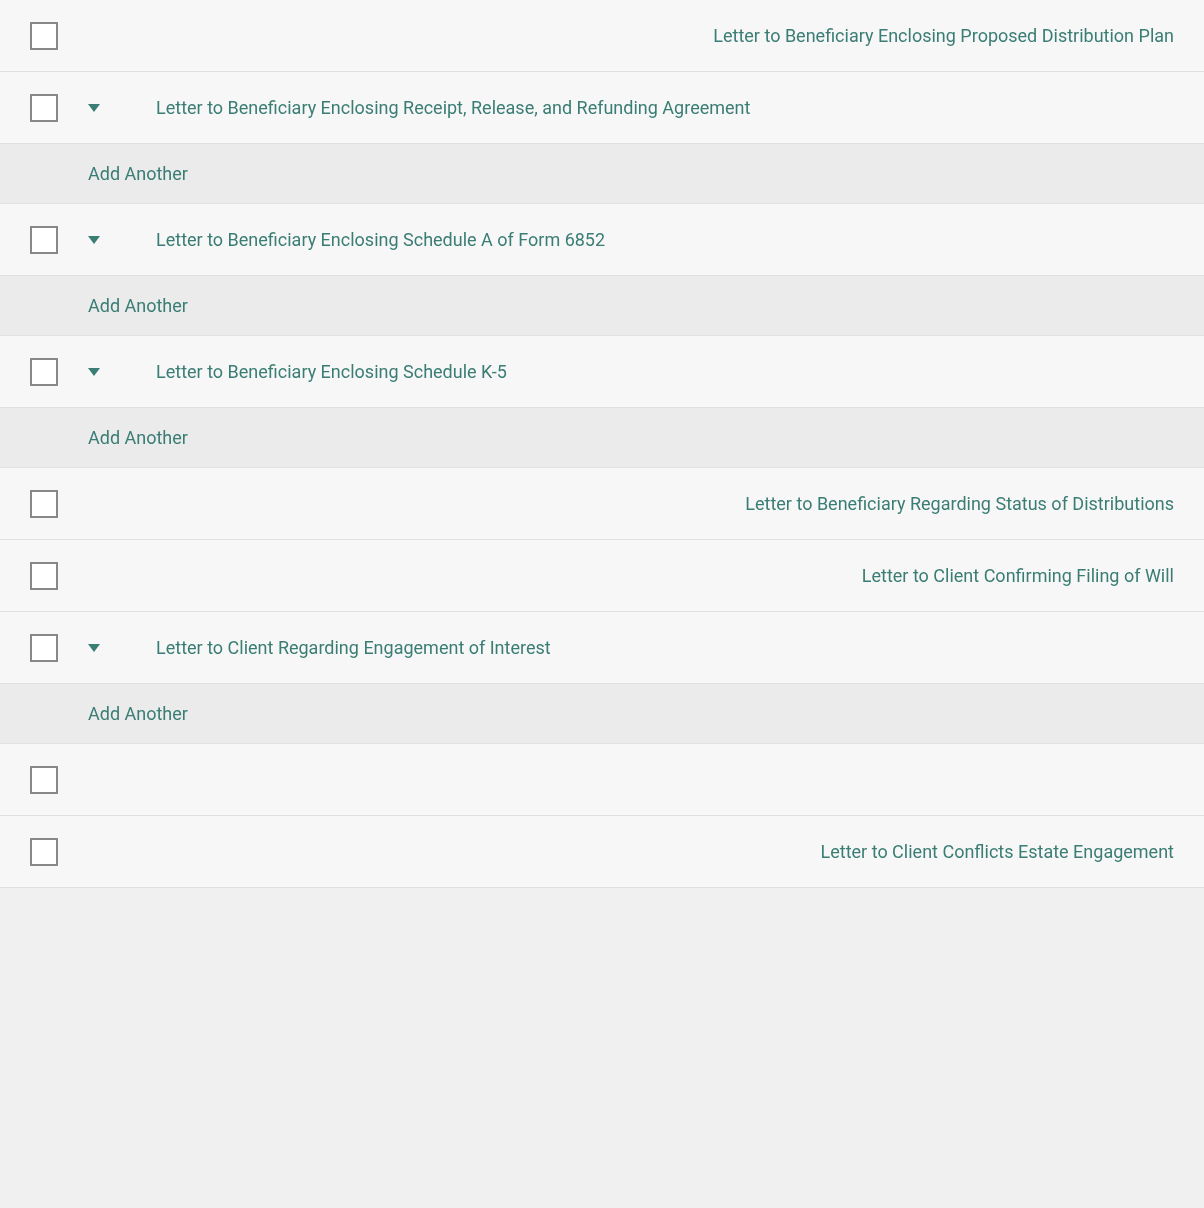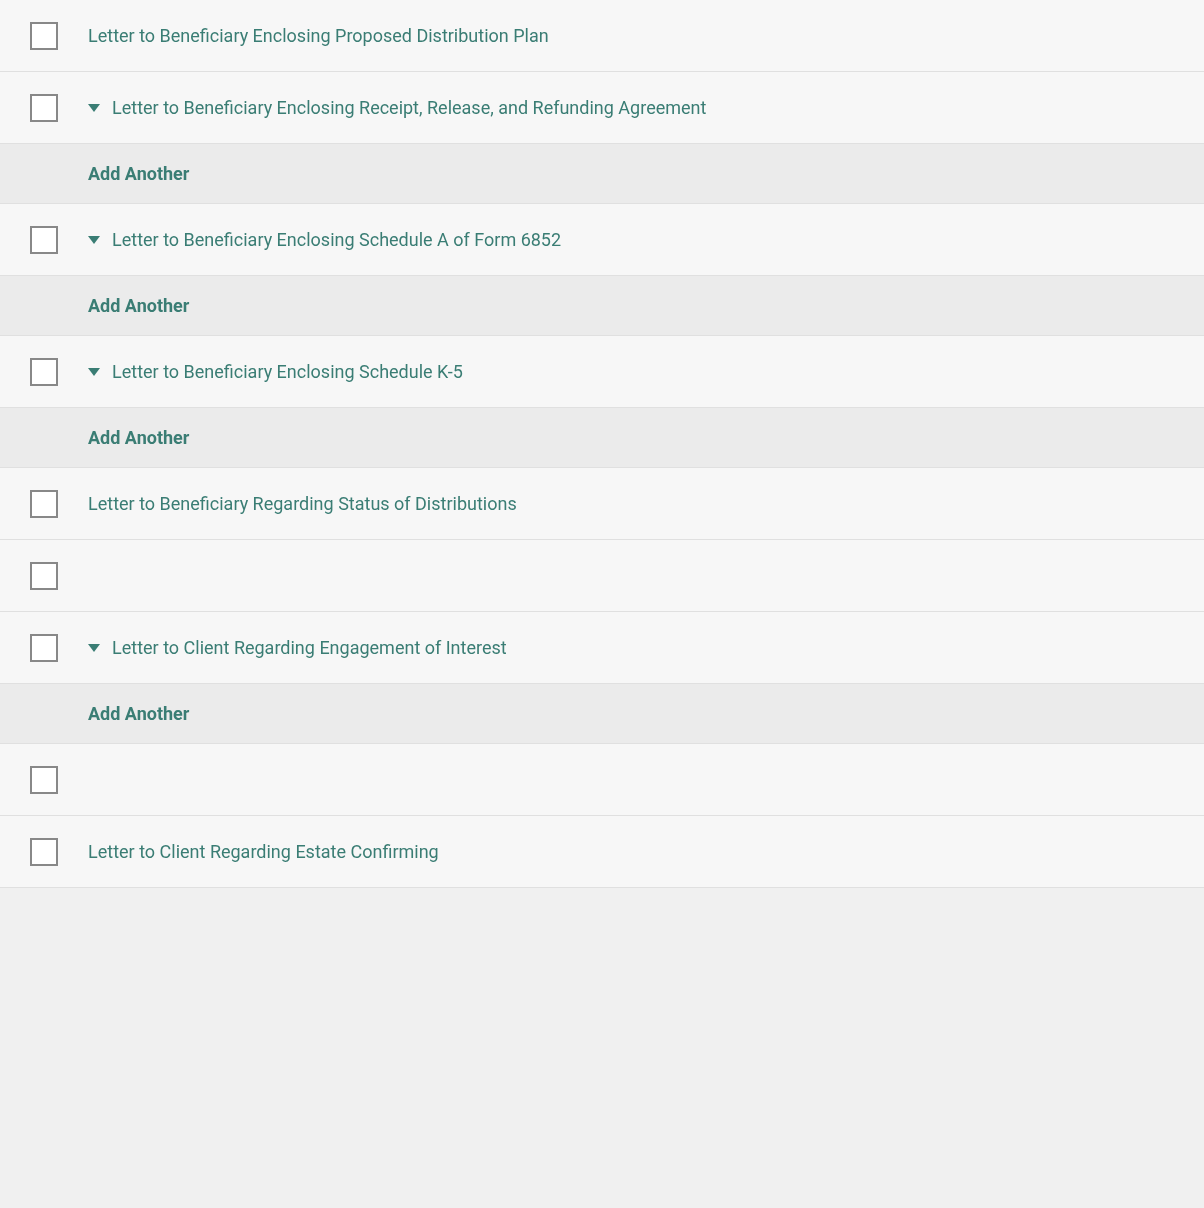--- a/index.html
+++ b/index.html
@@ -11,20 +11,21 @@
     body {
       font-family: -apple-system, BlinkMacSystemFont, 'Segoe UI', Roboto, sans-serif;
       background-color: #f0f0f0;
       width: 1204px;
       min-height: 1208px;
     }
 
     .list-container {
       width: 100%;
       background-color: #0c4a6e;
+      text-align: right;
     }
 
     .list-item {
       display: flex;
       align-items: center;
       padding: 18px 30px;
       background-color: #f7f7f7;
       border-bottom: 1px solid #e0e0e0;
       min-height: 72px;
     }
@@ -74,26 +75,27 @@
       flex-shrink: 0;
     }
 
     .label-with-arrow {
       display: flex;
       align-items: center;
       color: #3a7d74;
       font-size: 18px;
       font-weight: 400;
       flex: 1;
+      gap: 44px;
     }
 
     .add-another-label {
       color: #3a7d74;
       font-size: 18px;
-      font-weight: 700;
+      font-weight: 400;
       margin-left: 58px;
     }
 
     .item-row {
       background-color: #f7f7f7;
     }
   </style>
 </head>
 <body>
 
@@ -137,35 +139,36 @@
     <span class="add-another-label">Add Another</span>
   </div>
 
   <div class="list-item item-row">
     <div class="checkbox"></div>
     <span class="item-label">Letter to Beneficiary Regarding Status of Distributions</span>
   </div>
 
   <div class="list-item item-row">
     <div class="checkbox"></div>
+    <span class="item-label">Letter to Client Confirming Filing of Will</span>
   </div>
 
   <div class="list-item item-row">
     <div class="checkbox"></div>
     <div class="label-with-arrow">
       <span class="dropdown-arrow"></span>
       <span>Letter to Client Regarding Engagement of Interest</span>
     </div>
   </div>
   <div class="add-another-row">
     <span class="add-another-label">Add Another</span>
   </div>
 
   <div class="list-item item-row">
     <div class="checkbox"></div>
   </div>
 
   <div class="list-item item-row">
     <div class="checkbox"></div>
-    <span class="item-label">Letter to Client Regarding Estate Confirming</span>
+    <span class="item-label">Letter to Client Conflicts Estate Engagement</span>
   </div>
 
 </div>
 
 </body></html>

